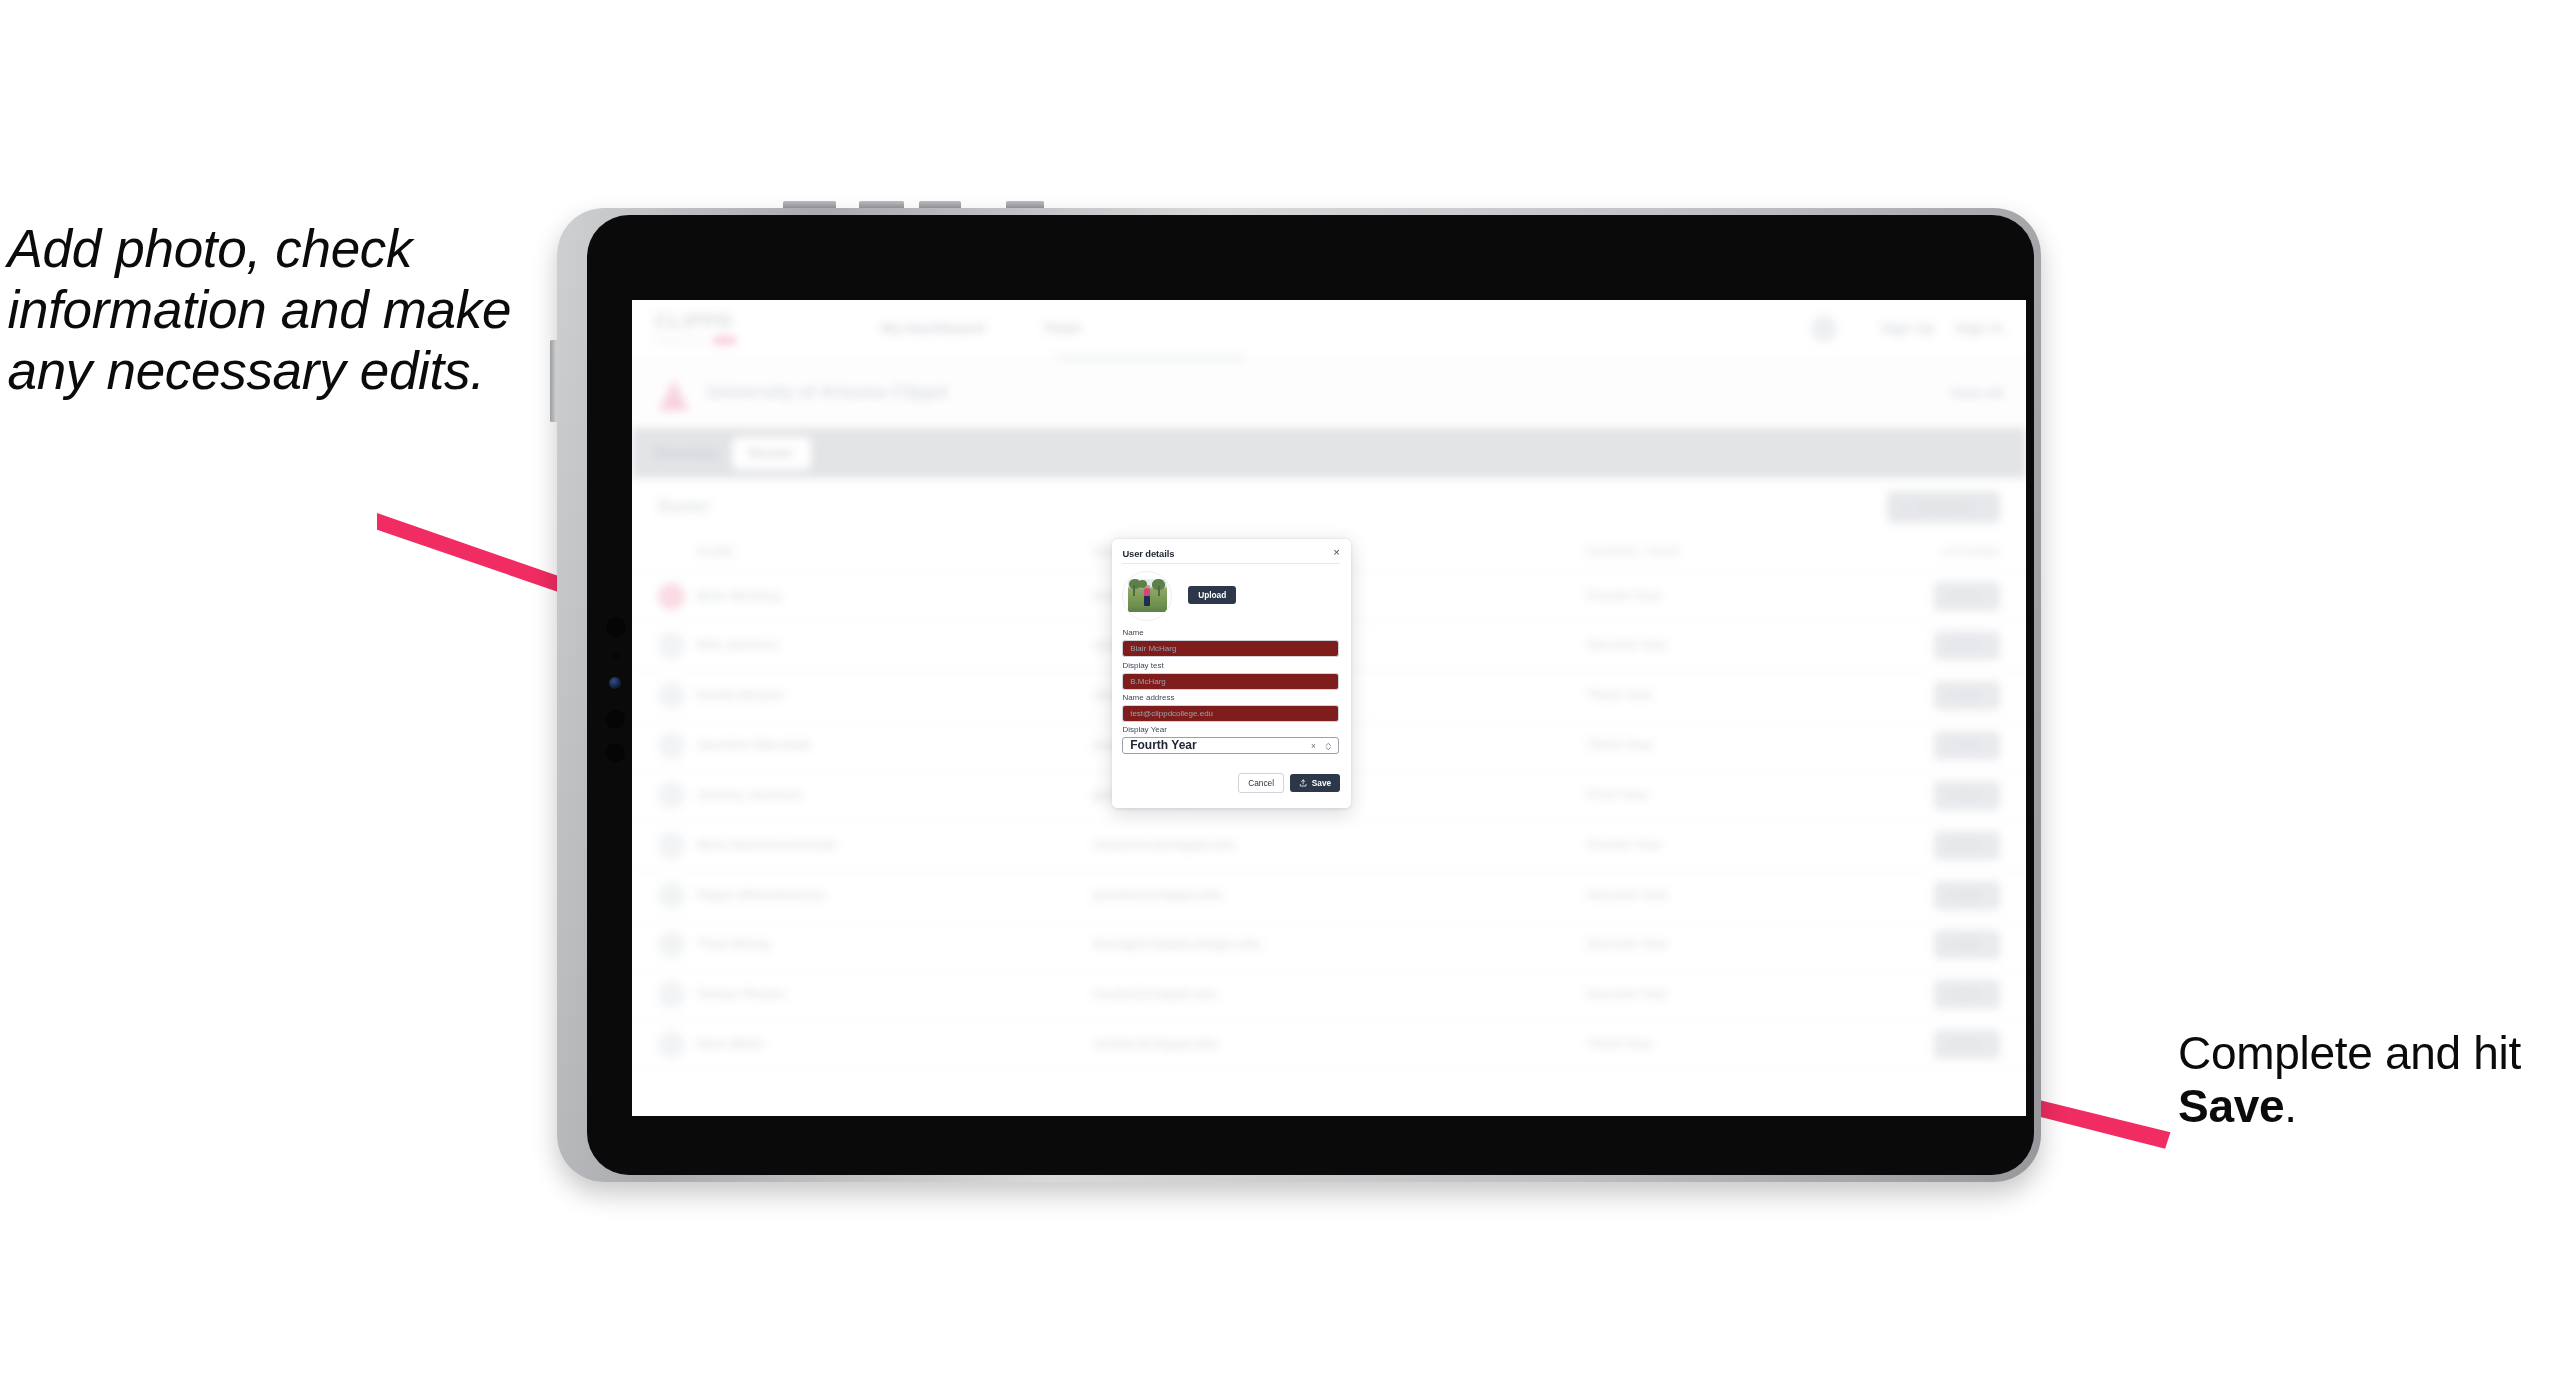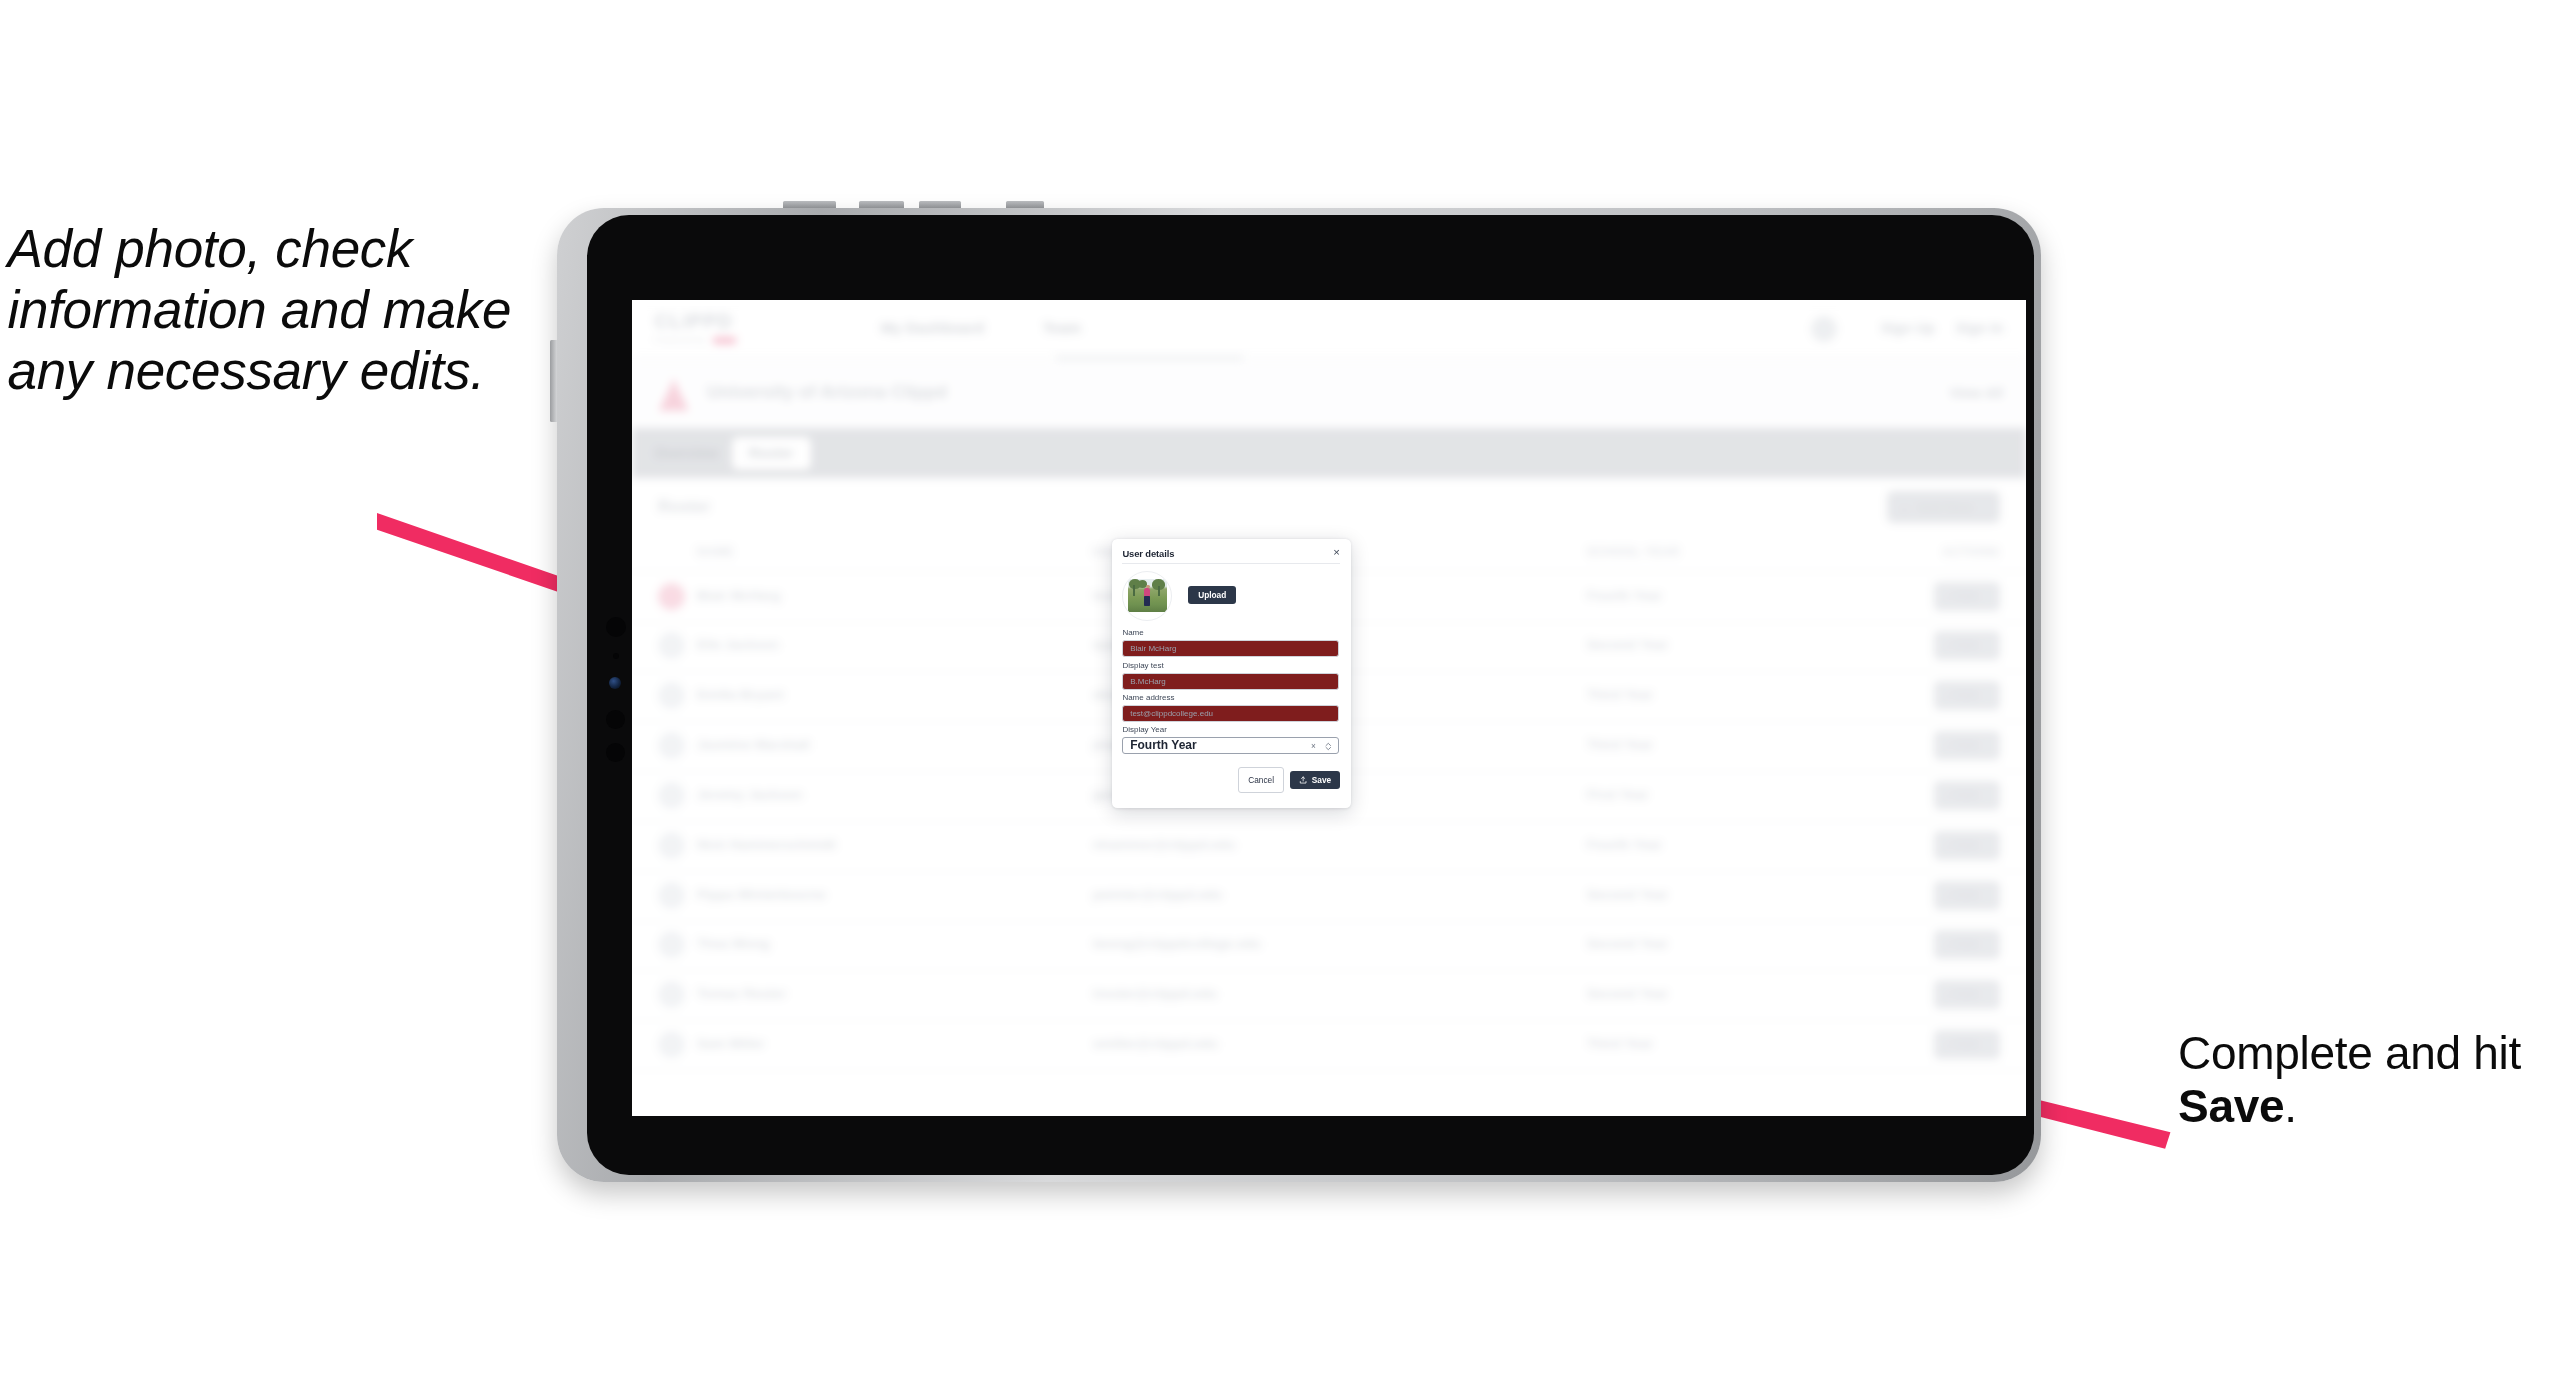--- a/index.html
+++ b/index.html
@@ -523,21 +523,21 @@
 
   #modal-footer {
     position: absolute;
     right: 10.6px;
     bottom: 15px;
     display: flex;
     gap: 6px;
     align-items: center;
   }
   #cancel-button {
-    height: 26px;
+    height: 20px;
     padding: 0 9px;
     display: flex;
     align-items: center;
     border: 0.8px solid #cfd3da;
     border-radius: 3px;
     background: #ffffff;
     color: #2b3345;
     font-size: 8.3px;
     font-weight: 400;
     font-family: "Liberation Sans", sans-serif;

